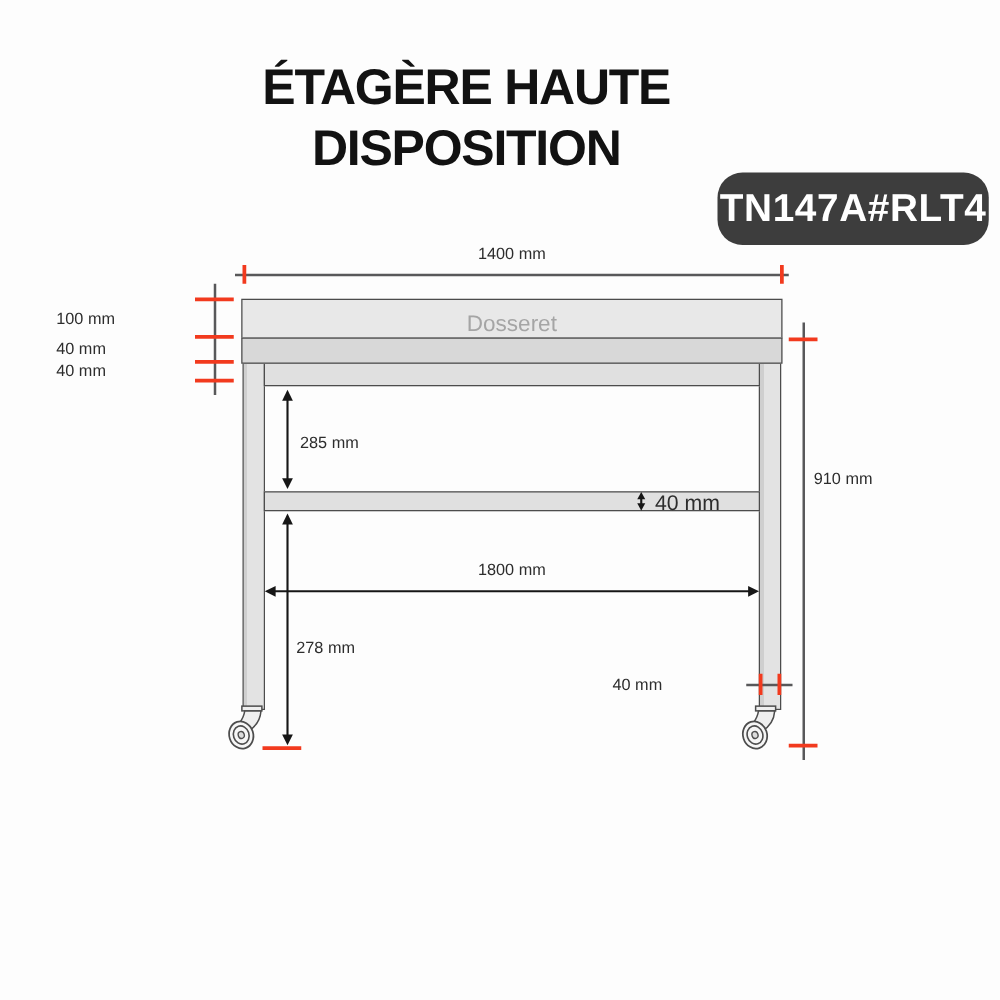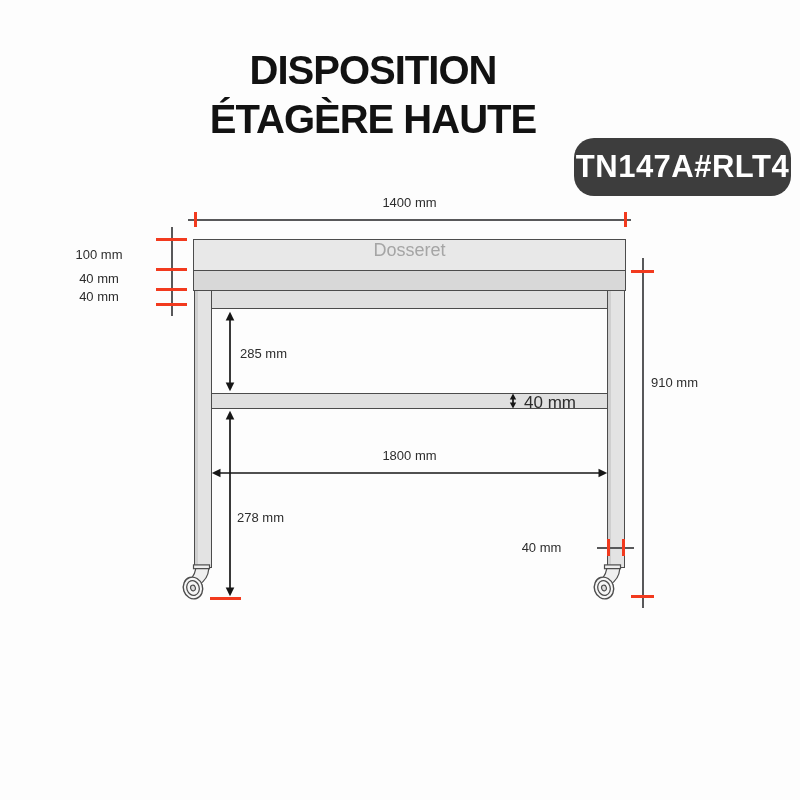--- a/index.html
+++ b/index.html
@@ -11,46 +11,46 @@
   *{margin:0;padding:0;box-sizing:border-box}
   html,body{width:800px;height:800px}
   body{background:var(--bg);font-family:"Liberation Sans",sans-serif;position:relative;overflow:hidden}
   .abs{position:absolute}
   .title{left:10px;top:46px;width:726px;text-align:center;font-weight:800;font-size:40px;
          line-height:49px;letter-spacing:-1px;color:var(--title)}
   .badge{left:574px;top:138px;width:217px;height:58px;background:var(--badge-bg);
          border-radius:20px;display:flex;align-items:center;justify-content:center;
          color:var(--badge-text);font-size:31px;font-weight:bold;letter-spacing:.5px}
   .dim{font-size:13px;color:var(--text);white-space:nowrap;line-height:20px}
-  .dim.right{text-align:center}
+  .dim.right{text-align:left}
   .dim.center{text-align:center}
   .hline{background:var(--dimline);height:2px}
   .vline{background:var(--dimline);width:2px}
   .tick-v{background:var(--tick);width:3px}
   .tick-h{background:var(--tick);height:3px}
   .box{border:1px solid var(--border)}
   .dosseret{left:193px;top:239px;width:433px;height:32px;background:var(--fill-dosseret);
-            display:flex;align-items:flex-start;justify-content:center}
+            display:flex;align-items:flex-end;justify-content:center}
   .dosseret-label{color:var(--muted);font-size:18px}
   .tabletop{left:193px;top:270px;width:433px;height:21px;background:var(--fill-top)}
   .frame{left:211px;top:290px;width:397px;height:19px;background:var(--fill-frame)}
   .shelf{left:211px;top:393px;width:397px;height:16px;background:var(--fill-frame)}
   .leg{top:290px;width:18px;height:278px;background:linear-gradient(90deg,#cfcfcf 0 3px,var(--fill-leg) 3px)}
   .leg.l{left:194px}.leg.r{left:607px}
   svg .dline{stroke:var(--arrow);stroke-width:1.7}
   svg .ah{fill:var(--arrow)}
   svg .cstroke{stroke:#4d4d4d;stroke-width:1.3;fill:none}
   svg .cfill{stroke:#4d4d4d;stroke-width:1.2;fill:#efefef}
 </style>
 </head>
 <body>
 
 <div class="abs title">
+  <div>ÉTAGÈRE HAUTE</div>
   <div>DISPOSITION</div>
-  <div>ÉTAGÈRE HAUTE</div>
 </div>
 
 <div class="abs badge">
   <span>TN147A#RLT4</span>
 </div>
 
 <div class="abs box leg l"></div>
 <div class="abs box leg r"></div>
 
 <div class="abs box frame"></div>

